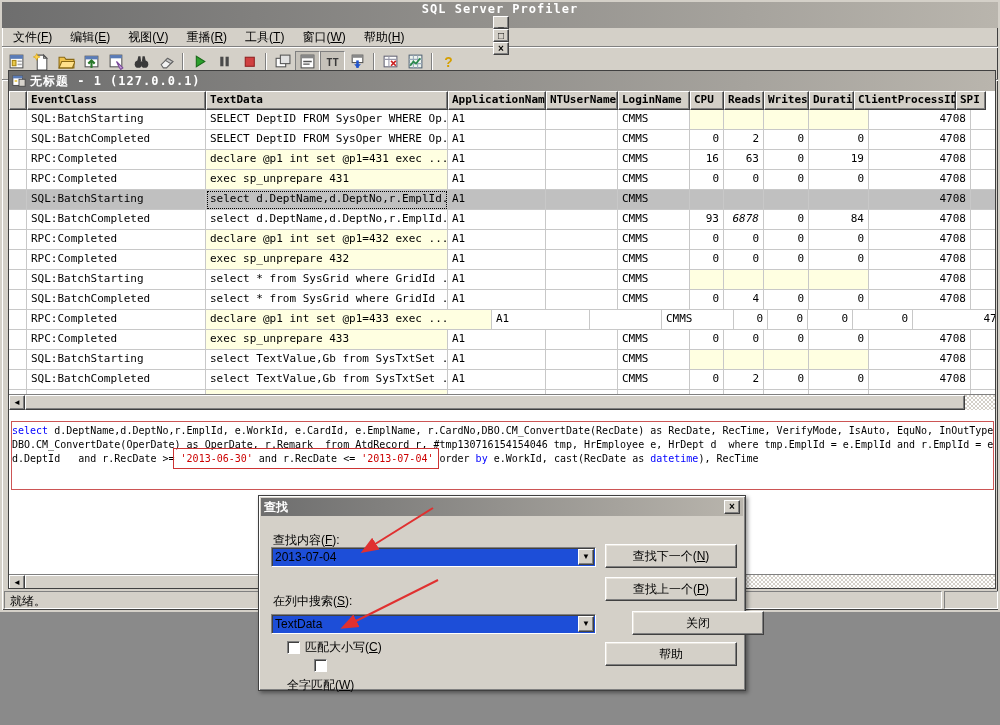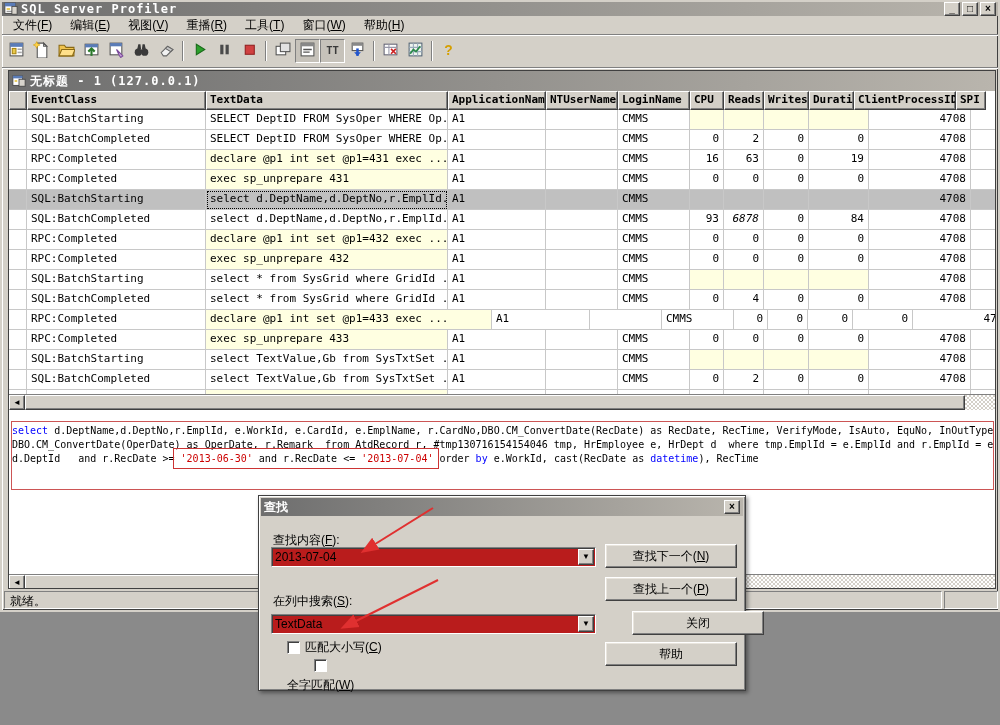--- a/index.html
+++ b/index.html
@@ -4,22 +4,22 @@
 <style>
   * { margin:0; padding:0; box-sizing:border-box; }
   html,body { width:1000px; height:725px; overflow:hidden;
     font-family:"Liberation Sans", sans-serif; font-size:12px; background:#808080; }
   .desktop { position:absolute; inset:0; background:#8a8a8a; }
 
   
   .main-window { position:absolute; left:0; top:0; width:1000px; height:612px;
     background:#d4d0c8; border:2px solid #d4d0c8;
     box-shadow: inset 1px 1px 0 #fff, inset -1px -1px 0 #404040; }
-  .titlebar { height:14px; background:linear-gradient(90deg,#6e6e6e,#b9b5ad);
-    display:flex; align-items:center; padding:0 2px; }
+  .titlebar { height:26px; background:linear-gradient(90deg,#6e6e6e,#b9b5ad);
+    display:flex; align-items:center; padding:0 2px;flex-direction:column; }
   .titlebar .app-icon { width:14px; height:14px; margin-right:3px; }
   .titlebar .title-text { color:#fff; font-weight:bold; font-size:12px;
     font-family:"DejaVu Sans Mono", monospace; letter-spacing:1px; flex:1; }
   .win-btn { width:16px; height:14px; margin-left:2px; background:#d4d0c8;
     border:1px solid; border-color:#fff #404040 #404040 #fff;
     box-shadow:inset -1px -1px 0 #808080; font-size:10px; line-height:11px;
     text-align:center; font-weight:bold; color:#000; cursor:default; }
   .menubar { height:19px; display:flex; align-items:center; padding-left:2px;
     border-bottom:1px solid #808080; box-shadow:0 1px 0 #fff; }
   .menu-item { padding:2px 9px; cursor:default; }
@@ -87,21 +87,21 @@
   
   .find-dialog { position:absolute; left:258px; top:495px; width:488px; height:196px;
     background:#d4d0c8; border:1px solid #404040;
     box-shadow:inset 1px 1px 0 #fff, inset -1px -1px 0 #808080, 2px 2px 4px rgba(0,0,0,.4);
     z-index:50; }
   .dlg-titlebar { height:18px; margin:2px; background:linear-gradient(90deg,#6e6e6e,#b9b5ad);
     display:flex; align-items:center; padding:0 3px; }
   .dlg-titlebar .title-text { color:#fff; font-weight:bold; flex:1; }
   .dlg-label { position:absolute; }
   .dlg-label u, .dlg-btn u, .chk-label u { text-decoration:underline; }
-  .combo { position:absolute; height:20px; background:#b91c1c; border:1px solid;
+  .combo { position:absolute; height:20px; background:#1d4ed8; border:1px solid;
     border-color:#808080 #fff #fff #808080; box-shadow:inset 1px 1px 0 #404040;
     display:flex; align-items:center; }
   .combo .combo-text { flex:1; padding:0 3px; font-size:12px; }
   .combo .combo-btn { width:16px; height:16px; margin-right:1px; background:#d4d0c8;
     border:1px solid; border-color:#fff #404040 #404040 #fff;
     box-shadow:inset -1px -1px 0 #808080; text-align:center; font-size:8px; line-height:14px; }
   .dlg-btn { position:absolute; width:132px; height:24px; background:#d4d0c8;
     border:1px solid; border-color:#fff #404040 #404040 #fff;
     box-shadow:inset -1px -1px 0 #808080, inset 1px 1px 0 #e9e5dd;
     text-align:center; line-height:22px; font-size:12px; }

